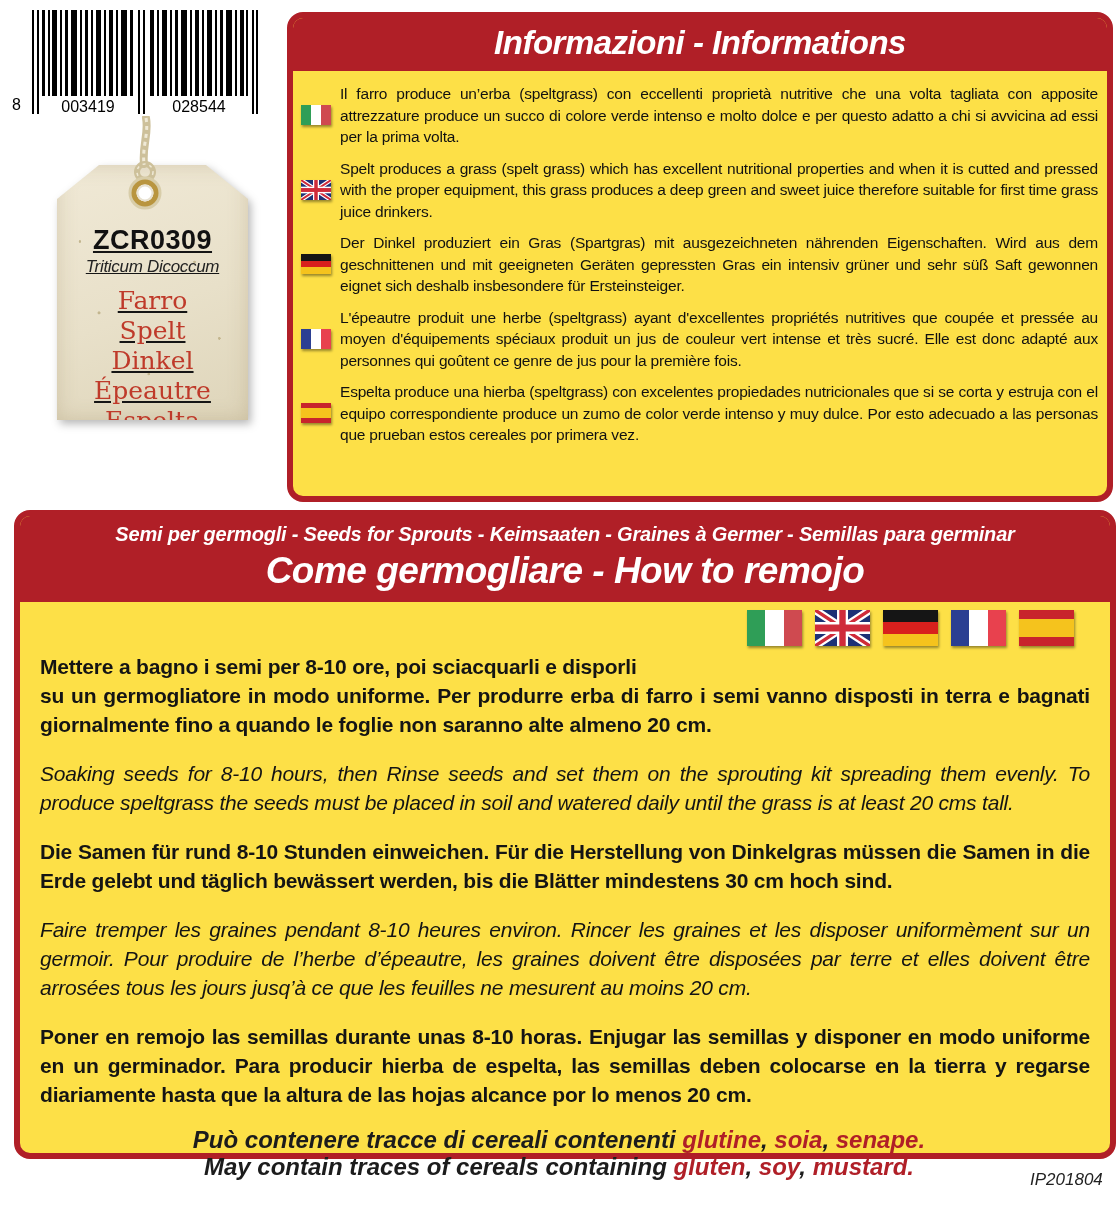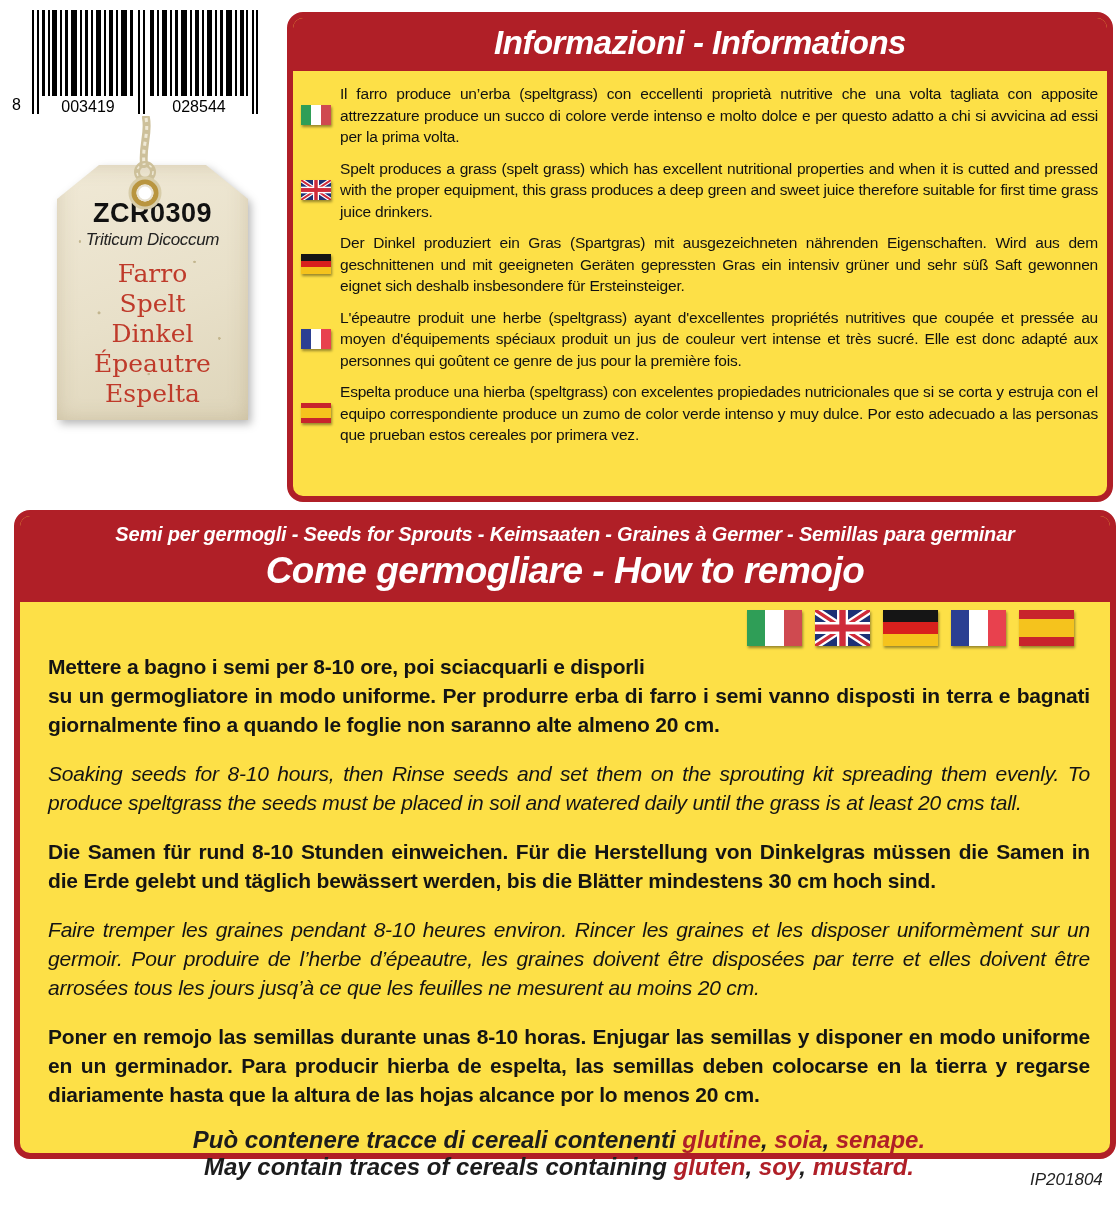--- a/index.html
+++ b/index.html
@@ -17,21 +17,21 @@
        clip-path:polygon(42px 0,149px 0,191px 34px,191px 255px,0 255px,0 34px);
        background:
         radial-gradient(circle at 22% 58%, #c3b68f 0 1.2px, transparent 1.8px),
         radial-gradient(circle at 72% 38%, #c3b68f 0 1px, transparent 1.5px),
         radial-gradient(circle at 48% 82%, #c3b68f 0 1px, transparent 1.5px),
         radial-gradient(circle at 85% 68%, #c3b68f 0 1.1px, transparent 1.6px),
         radial-gradient(circle at 12% 30%, #c3b68f 0 1px, transparent 1.5px),
         linear-gradient(160deg,#f0e9d6 0%,#e8e0c9 55%,#ded5ba 100%);
        box-shadow:inset 0 0 20px rgba(150,130,90,.28);
        text-align:center;}
-  .tag-inner{padding-top:33px;}
+  .tag-inner{padding-top:60px;text-decoration:underline;}
   .tag-code{font-size:27px;font-weight:bold;color:#111;letter-spacing:.5px;}
   .tag-species{font-size:17px;font-style:italic;color:#222;margin-top:1px;
                letter-spacing:-.3px;}
   .tag-names{margin-top:9px;font-family:"DejaVu Serif", serif;font-size:25px;
              line-height:30px;color:#bf3a2a;}
   .tag-string{position:absolute;left:122px;top:116px;z-index:3;}
 
   
   .red-box{position:absolute;background:#fde047;border:6px solid #b01f27;border-radius:16px;overflow:hidden;}
   .red-head{background:#b01f27;color:#fff;text-align:center;font-style:italic;font-weight:bold;}
@@ -52,21 +52,21 @@
   .flag-fr{background:linear-gradient(90deg,#2b3f92 0 33.4%,#fff 33.4% 66.6%,#e8414e 66.6% 100%);}
   .flag-de{background:linear-gradient(180deg,#151515 0 33.4%,#d8201d 33.4% 66.6%,#f5c31d 66.6% 100%);}
   .flag-es{background:linear-gradient(180deg,#c8242c 0 25%,#f5c31d 25% 75%,#c8242c 75% 100%);}
 
   
   .sprout-box{left:14px;top:510px;width:1090px;height:637px;}
   .sprout-sub{font-size:20px;padding-top:7px;letter-spacing:-.2px;}
   .sprout-title{font-size:37px;padding:4px 0 10px 0;letter-spacing:-.5px;}
   .sprout-body{padding:2px 20px 0 20px;}
   .flags-row{display:flex;justify-content:flex-end;gap:13px;padding:6px 16px 6px 0;}
-  .sp{margin:0 0 20px 8px;text-align:justify;font-size:21px;line-height:29px;
+  .sp{margin:0 0 20px 0;text-align:justify;font-size:21px;line-height:29px;
       letter-spacing:-.2px;color:#141414;}
   .sp.bold{font-weight:bold;}
   .sp.ital{font-style:italic;}
   .sp .nojust{display:inline;}
 
   
   .footer{position:absolute;left:0;top:1127px;width:1118px;text-align:center;
           font-weight:bold;font-style:italic;font-size:24px;line-height:26.5px;color:#1c1c1c;}
   .footer .allergen{color:#b01f27;}
   .ip-code{position:absolute;left:1030px;top:1170px;font-style:italic;font-size:17px;color:#222;}

